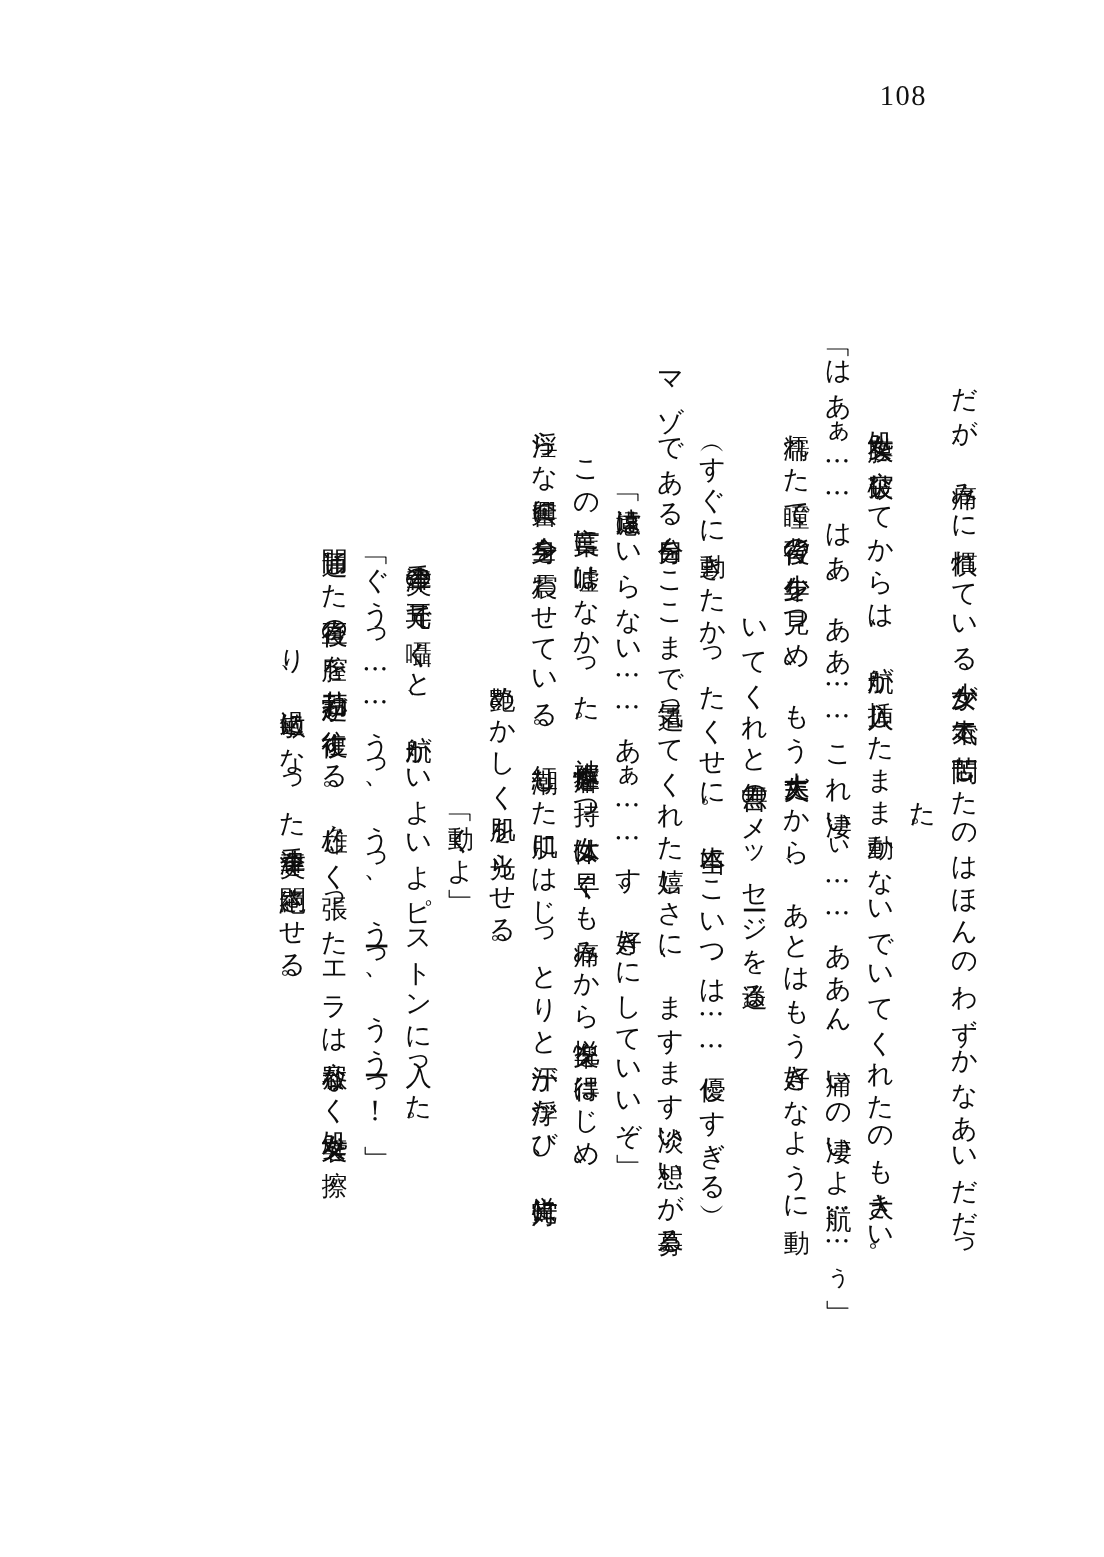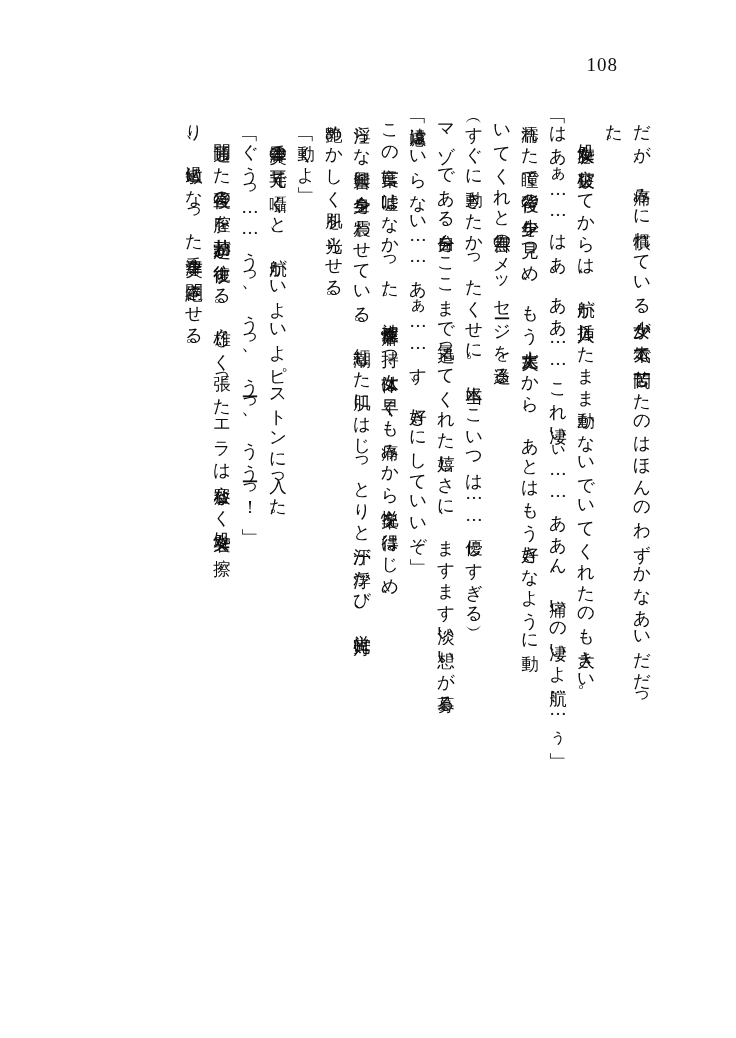--- a/index.html
+++ b/index.html
@@ -15,20 +15,21 @@
     position: relative;
     overflow: hidden;
   }
   .page {
     position: absolute;
     left: 0; top: 0;
     width: 736px;
     height: 1038px;
     background: #ffffff;
     box-sizing: border-box;
+    text-align: center;
   }
   
   .page-number {
     position: absolute;
     top: 54px;
     right: 118px;
     font-size: 19px;
     letter-spacing: 1px;
     color: #111;
     font-family: "Liberation Serif", "DejaVu Serif", serif;

